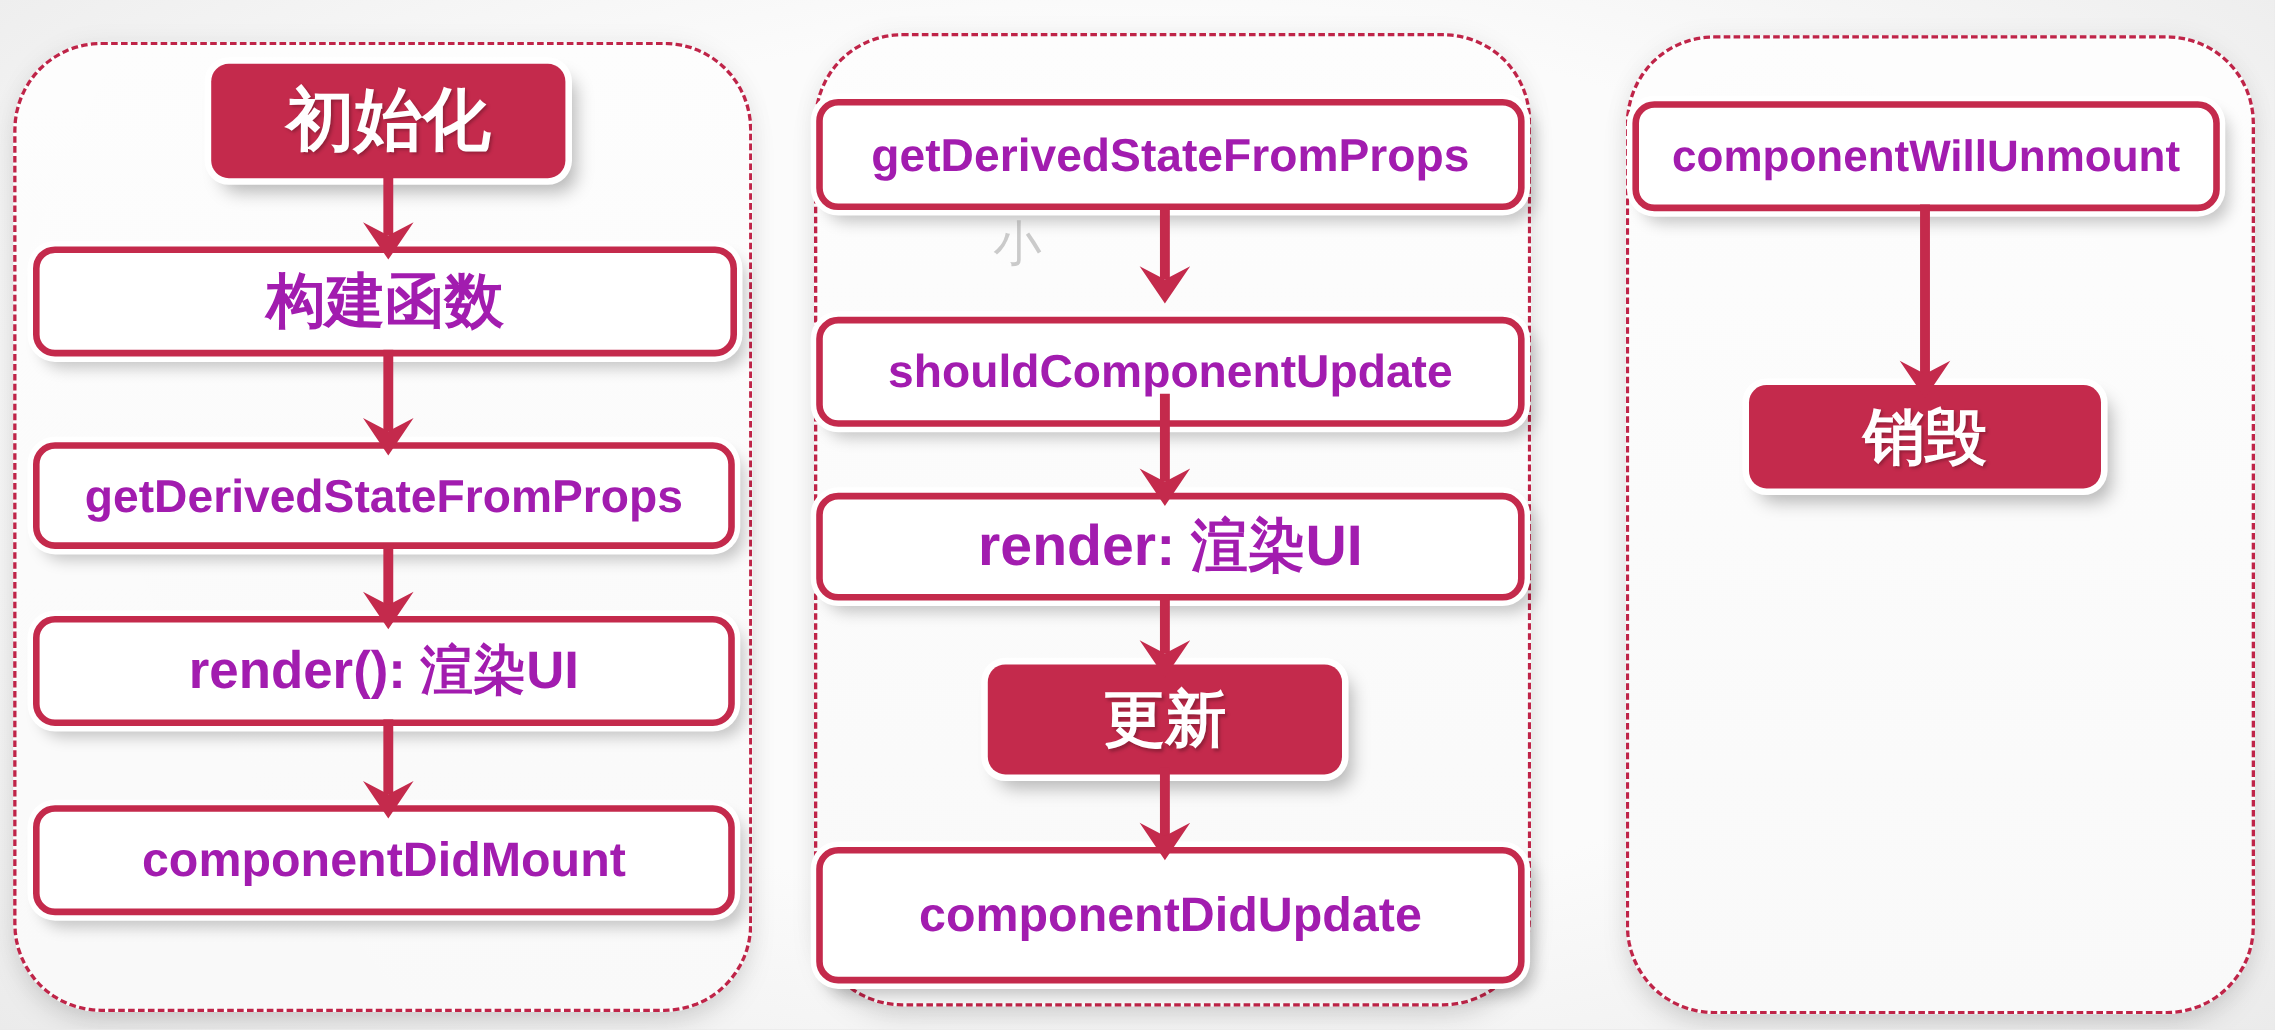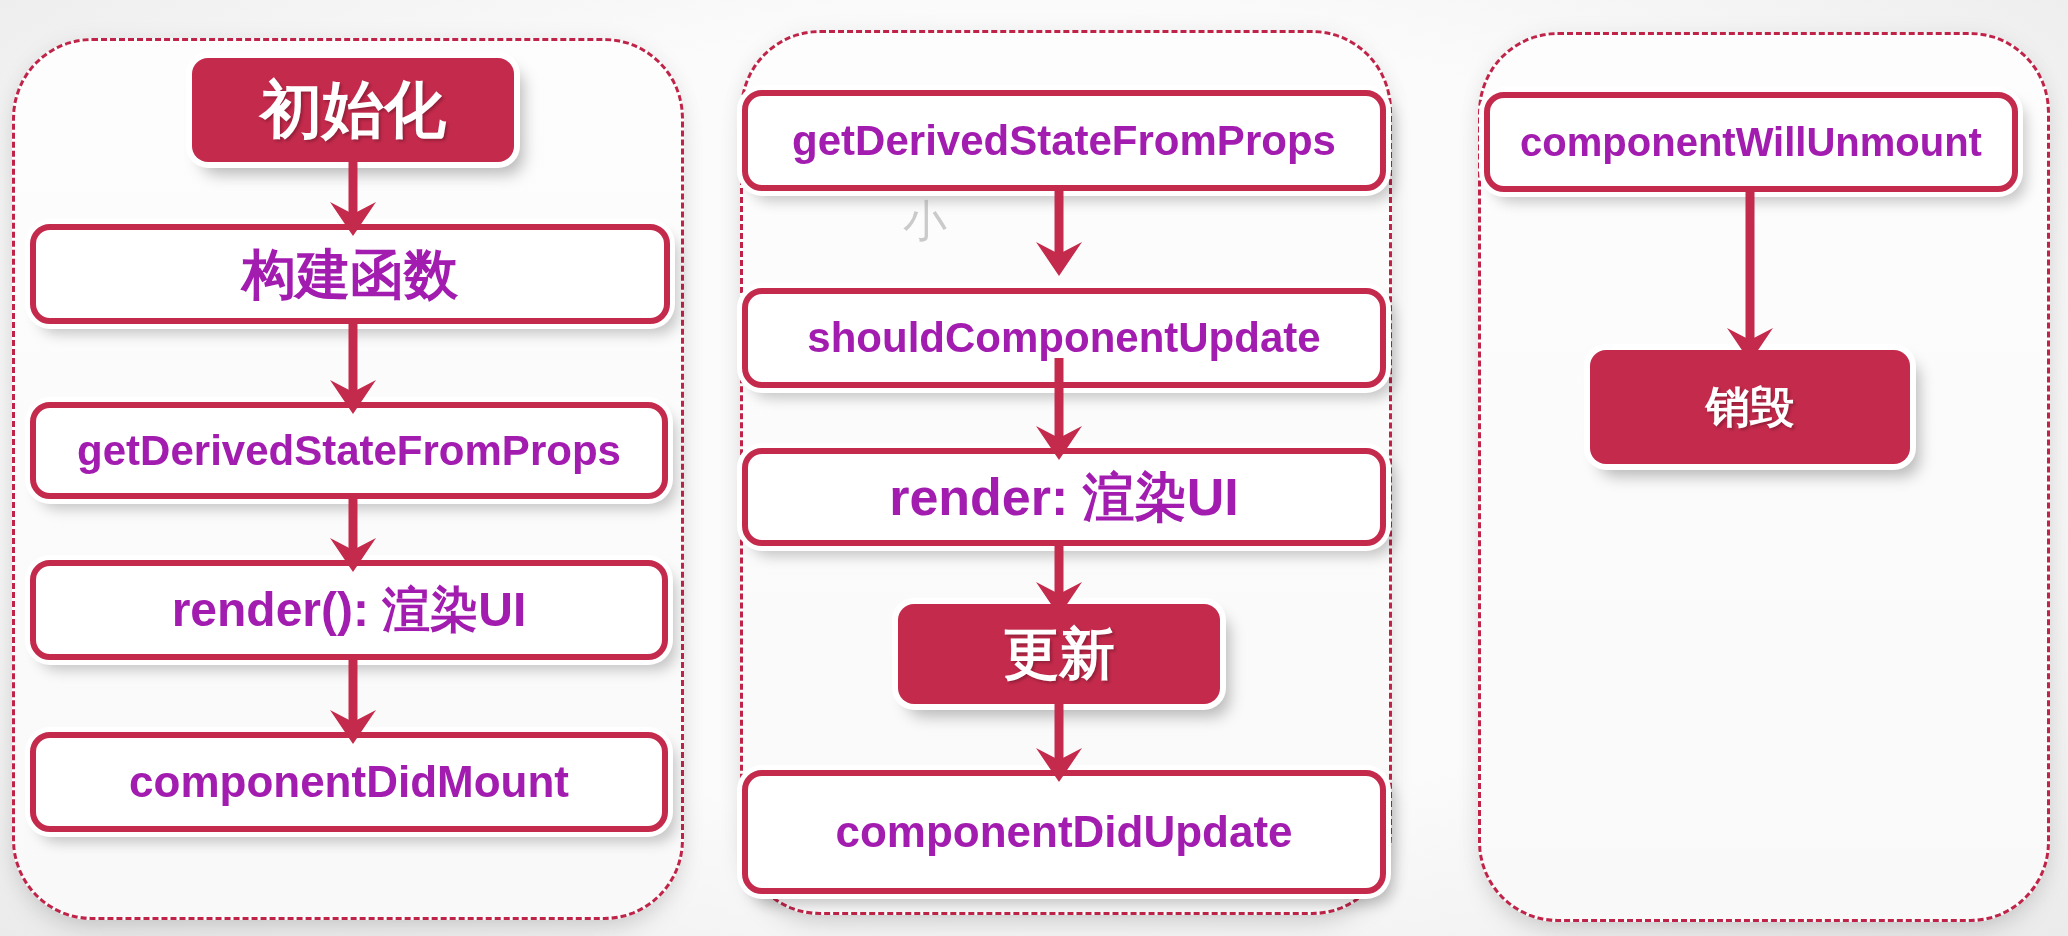--- a/index.html
+++ b/index.html
@@ -39,21 +39,21 @@
   .n-render1{left:30px;top:560px;width:638px;height:100px;font-size:48px;}
   .n-cdm{left:30px;top:732px;width:638px;height:100px;font-size:44px;}
   
   .n-gdsfp2{left:742px;top:90px;width:644px;height:101px;font-size:42px;}
   .n-scu{left:742px;top:264px;width:644px;height:100px;font-size:42px;margin-top:24px;}
   .n-render2{left:742px;top:448px;width:644px;height:98px;font-size:52px;}
   .n-update{left:898px;top:604px;width:322px;height:100px;font-size:56px;}
   .n-cdu{left:742px;top:770px;width:644px;height:124px;font-size:44px;}
   
   .n-cwu{left:1484px;top:92px;width:534px;height:100px;font-size:40px;}
-  .n-destroy{left:1590px;top:350px;width:320px;height:114px;font-size:44px;}
+  .n-destroy{left:1590px;top:350px;width:320px;height:94px;font-size:56px;}
 
   .arrows{position:absolute;inset:0;z-index:3;pointer-events:none;}
   .arrows line{stroke:#c42a4c;stroke-width:9;}
   .arrows polygon{fill:#c42a4c;}
 
   .watermark{
     position:absolute;left:903px;top:192px;z-index:4;
     font-size:44px;color:#9a9a9a;opacity:0.5;font-weight:normal;
   }
 </style>

